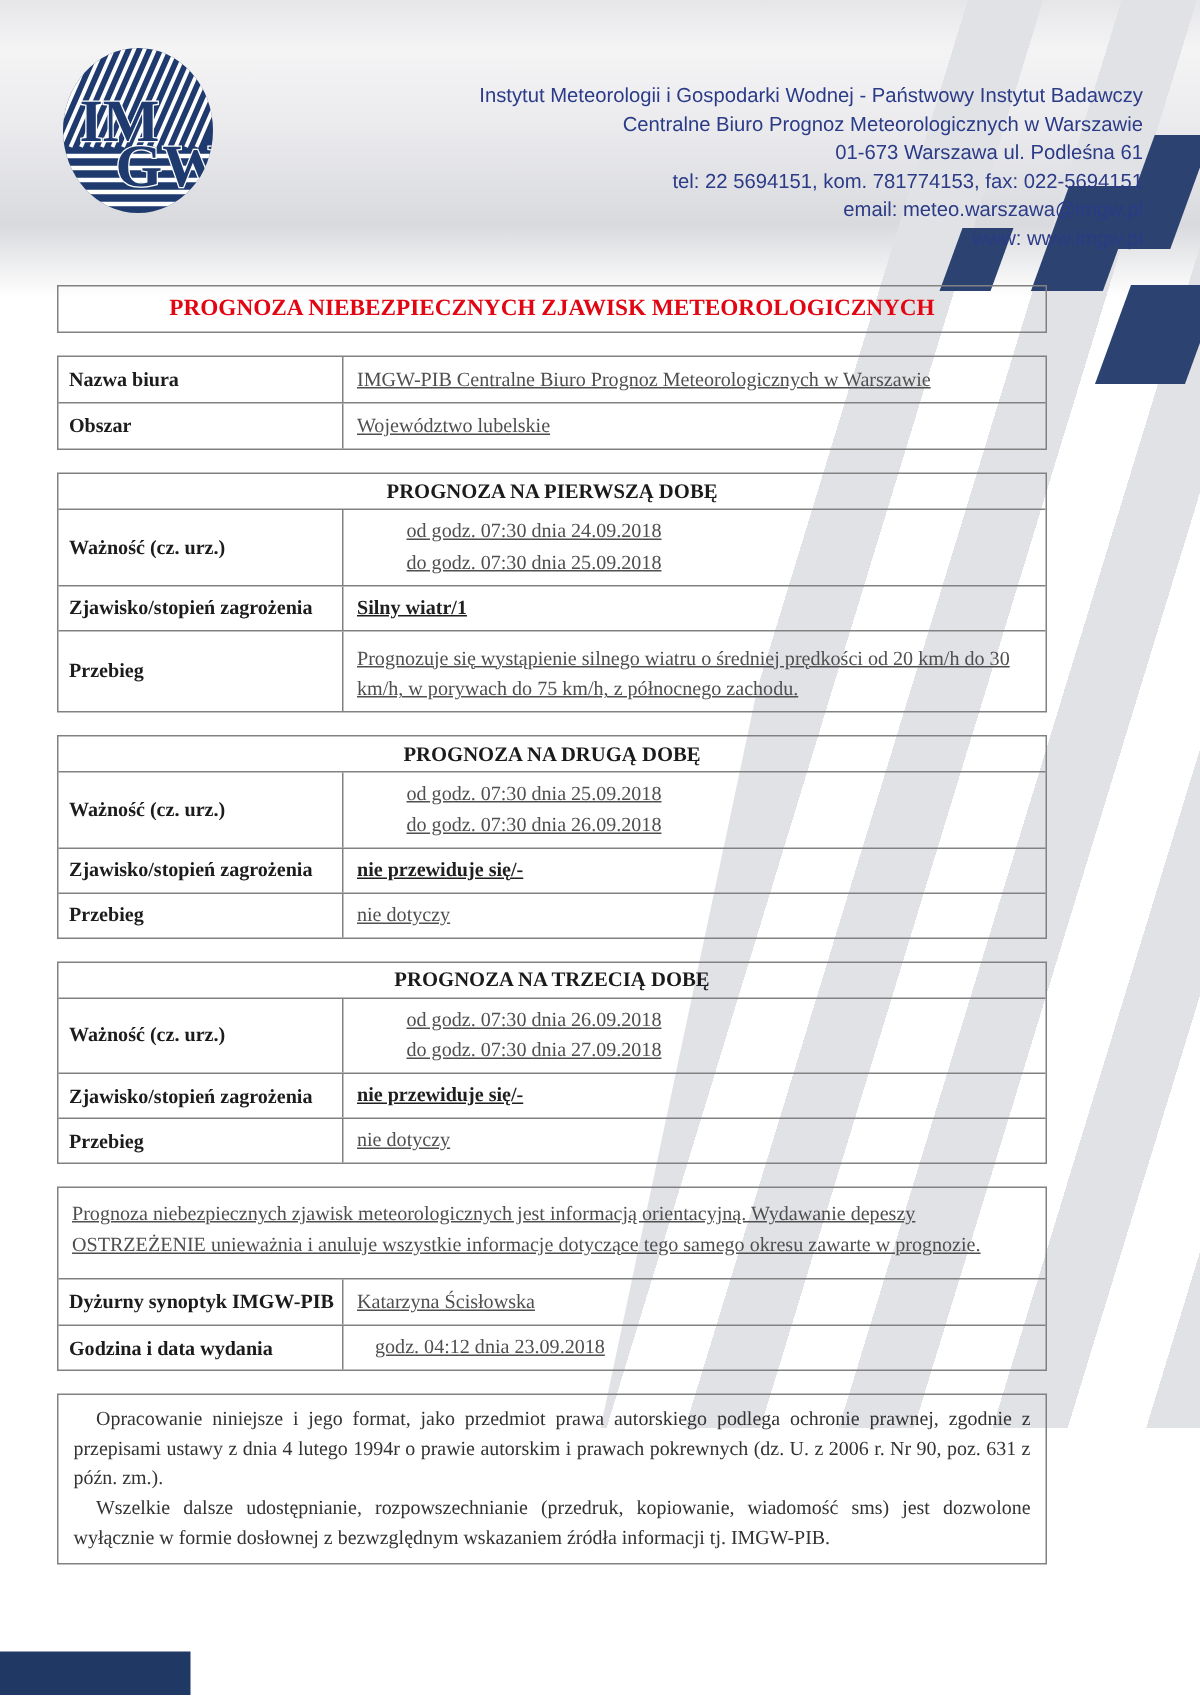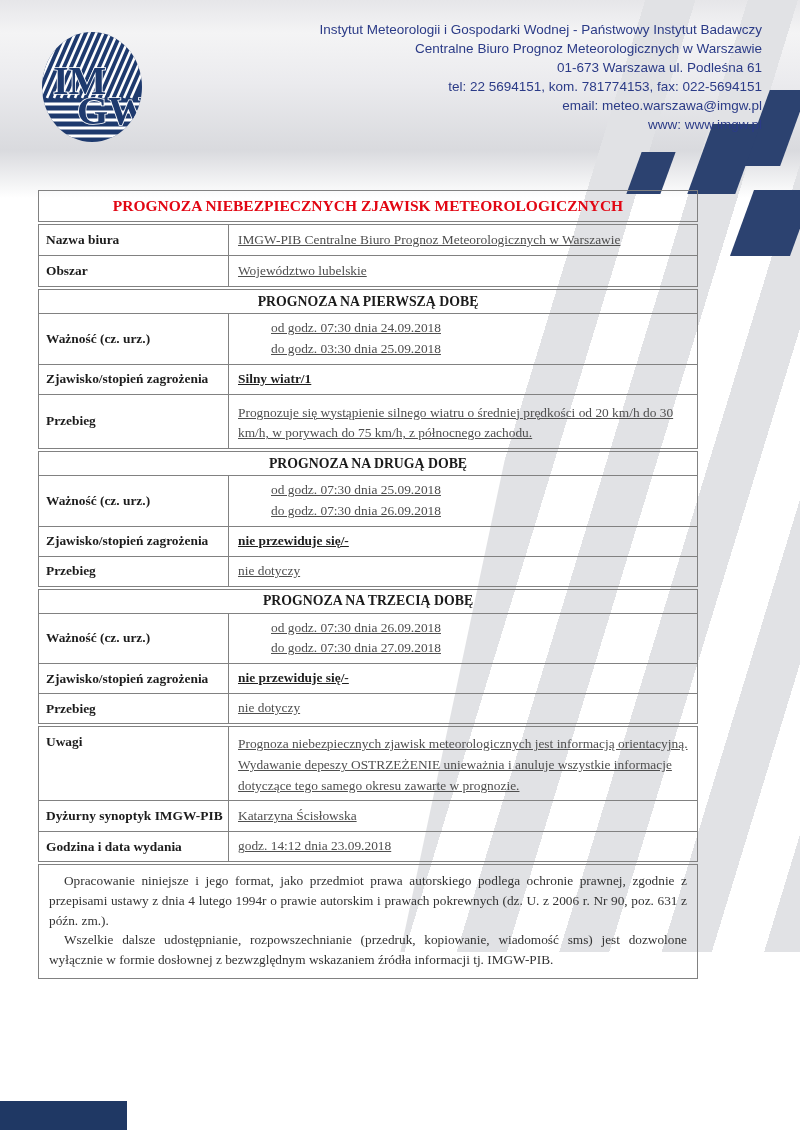--- a/index.html
+++ b/index.html
@@ -17,27 +17,27 @@
     clip-path:polygon(52% 0,100% 0,100% 100%,3% 100%);}
   .navy-band{position:absolute;transform:skewX(-20deg);}
   .nb1{left:756px;top:90px;width:38px;height:76px;}
   .nb2{left:700px;top:124px;width:48px;height:70px;}
   .nb3{left:634px;top:152px;width:34px;height:42px;}
   .nb4{left:742px;top:190px;width:60px;height:66px;}
   .footer-bar{position:absolute;left:0;top:1101px;width:127px;height:29px;}
 
   
   .logo{position:absolute;left:40px;top:30px;}
-  .contact{position:absolute;right:38px;top:20px;text-align:right;
+  .contact{position:absolute;right:38px;top:54px;text-align:right;
     font-family:"Liberation Sans", sans-serif;font-size:13.5px;line-height:19px;}
   .contact .b{font-weight:normal;}
 
   
   .doc{position:absolute;left:38px;top:190px;width:660px;box-sizing:border-box;}
-  .block{border:1px solid #818181;margin-top:2px;background:transparent;}
+  .block{border:1px solid #818181;margin-top:15px;background:transparent;}
   .block:first-child{margin-top:0;}
   .row{display:flex;align-items:stretch;border-top:1px solid #818181;}
   .row:first-child{border-top:none;}
   .cell-label{width:190px;box-sizing:border-box;border-right:1px solid #818181;
     padding:4px 4px 4px 7px;font-weight:bold;font-size:13.4px;color:#1c1c1c;
     display:flex;align-items:center;}
   .cell-value{flex:1;box-sizing:border-box;padding:4px 6px 4px 9px;font-size:13.4px;
     color:#4f4f4f;line-height:1.55;display:flex;flex-direction:column;justify-content:center;
     align-items:flex-start;text-decoration:underline;}
   .cell-value.vbold{font-weight:bold;color:#1f1f1f;}
@@ -45,21 +45,21 @@
     font-weight:bold;font-size:15.5px;}
   .r-head{min-height:23px;justify-content:center;align-items:center;text-align:center;
     font-weight:bold;font-size:13.8px;color:#1b1b1b;}
   .r-info{min-height:30px;}
   .r-valid{min-height:49px;gap:33px;}
   .r-phen{min-height:29px;}
   .r-course1{min-height:51px;}
   .r-course{min-height:29px;}
   .r-uwagi{min-height:60px;}
   .r-syn{min-height:30px;}
-  .r-god{min-height:28px;}
+  .r-god{min-height:28px;gap:12px;}
   .copyright{padding:6px 10px 8px 10px;font-size:13.3px;line-height:1.48;color:#333333;font-family:Liberation Serif, serif;}
   .copyright p{margin:0;text-indent:15px;text-align:justify;}
 </style>
 </head>
 <body>
 
 <div class="page">
 
   <div class="header-band"></div>
   <div class="header-fade"></div>
@@ -133,21 +133,21 @@
         <div class="cell-value">Województwo lubelskie</div>
       </div>
     </div>
 
     <div class="block">
       <div class="row r-head">PROGNOZA NA PIERWSZĄ DOBĘ</div>
       <div class="row r-valid">
         <div class="cell-label">Ważność (cz. urz.)</div>
         <div class="cell-value">
           <div>od godz. 07:30 dnia 24.09.2018</div>
-          <div>do godz. 03:30 dnia 25.09.2018</div>
+          <div>do godz. 07:30 dnia 25.09.2018</div>
         </div>
       </div>
       <div class="row r-phen">
         <div class="cell-label">Zjawisko/stopień zagrożenia</div>
         <div class="cell-value vbold">Silny wiatr/1</div>
       </div>
       <div class="row r-course1">
         <div class="cell-label">Przebieg</div>
         <div class="cell-value" style="display:block;padding-top:8px;">Prognozuje się wystąpienie silnego wiatru o średniej prędkości od 20 km/h do 30 km/h, w porywach do 75 km/h, z północnego zachodu.</div>
       </div>
@@ -186,30 +186,29 @@
         <div class="cell-value vbold">nie przewiduje się/-</div>
       </div>
       <div class="row r-course">
         <div class="cell-label">Przebieg</div>
         <div class="cell-value">nie dotyczy</div>
       </div>
     </div>
 
     <div class="block">
       <div class="row r-uwagi">
-        <div class="cell-label" style="align-items:flex-start;padding-top:7px;">Uwagi</div>
         <div class="cell-value" style="display:block;padding-top:7px;">Prognoza niebezpiecznych zjawisk meteorologicznych jest informacją orientacyjną. Wydawanie depeszy OSTRZEŻENIE unieważnia i anuluje wszystkie informacje dotyczące tego samego okresu zawarte w prognozie.</div>
       </div>
       <div class="row r-syn">
         <div class="cell-label">Dyżurny synoptyk IMGW-PIB</div>
         <div class="cell-value">Katarzyna Ścisłowska</div>
       </div>
       <div class="row r-god">
         <div class="cell-label">Godzina i data wydania</div>
-        <div class="cell-value">godz. 14:12 dnia 23.09.2018</div>
+        <div class="cell-value">godz. 04:12 dnia 23.09.2018</div>
       </div>
     </div>
 
     <div class="block copyright">
       <p>Opracowanie niniejsze i jego format, jako przedmiot prawa autorskiego podlega ochronie prawnej, zgodnie z przepisami ustawy z dnia 4 lutego 1994r o prawie autorskim i prawach pokrewnych (dz. U. z 2006 r. Nr 90, poz. 631 z późn. zm.).</p>
       <p>Wszelkie dalsze udostępnianie, rozpowszechnianie (przedruk, kopiowanie, wiadomość sms) jest dozwolone wyłącznie w formie dosłownej z bezwzględnym wskazaniem źródła informacji tj. IMGW-PIB.</p>
     </div>
 
   </div>
 </div>

